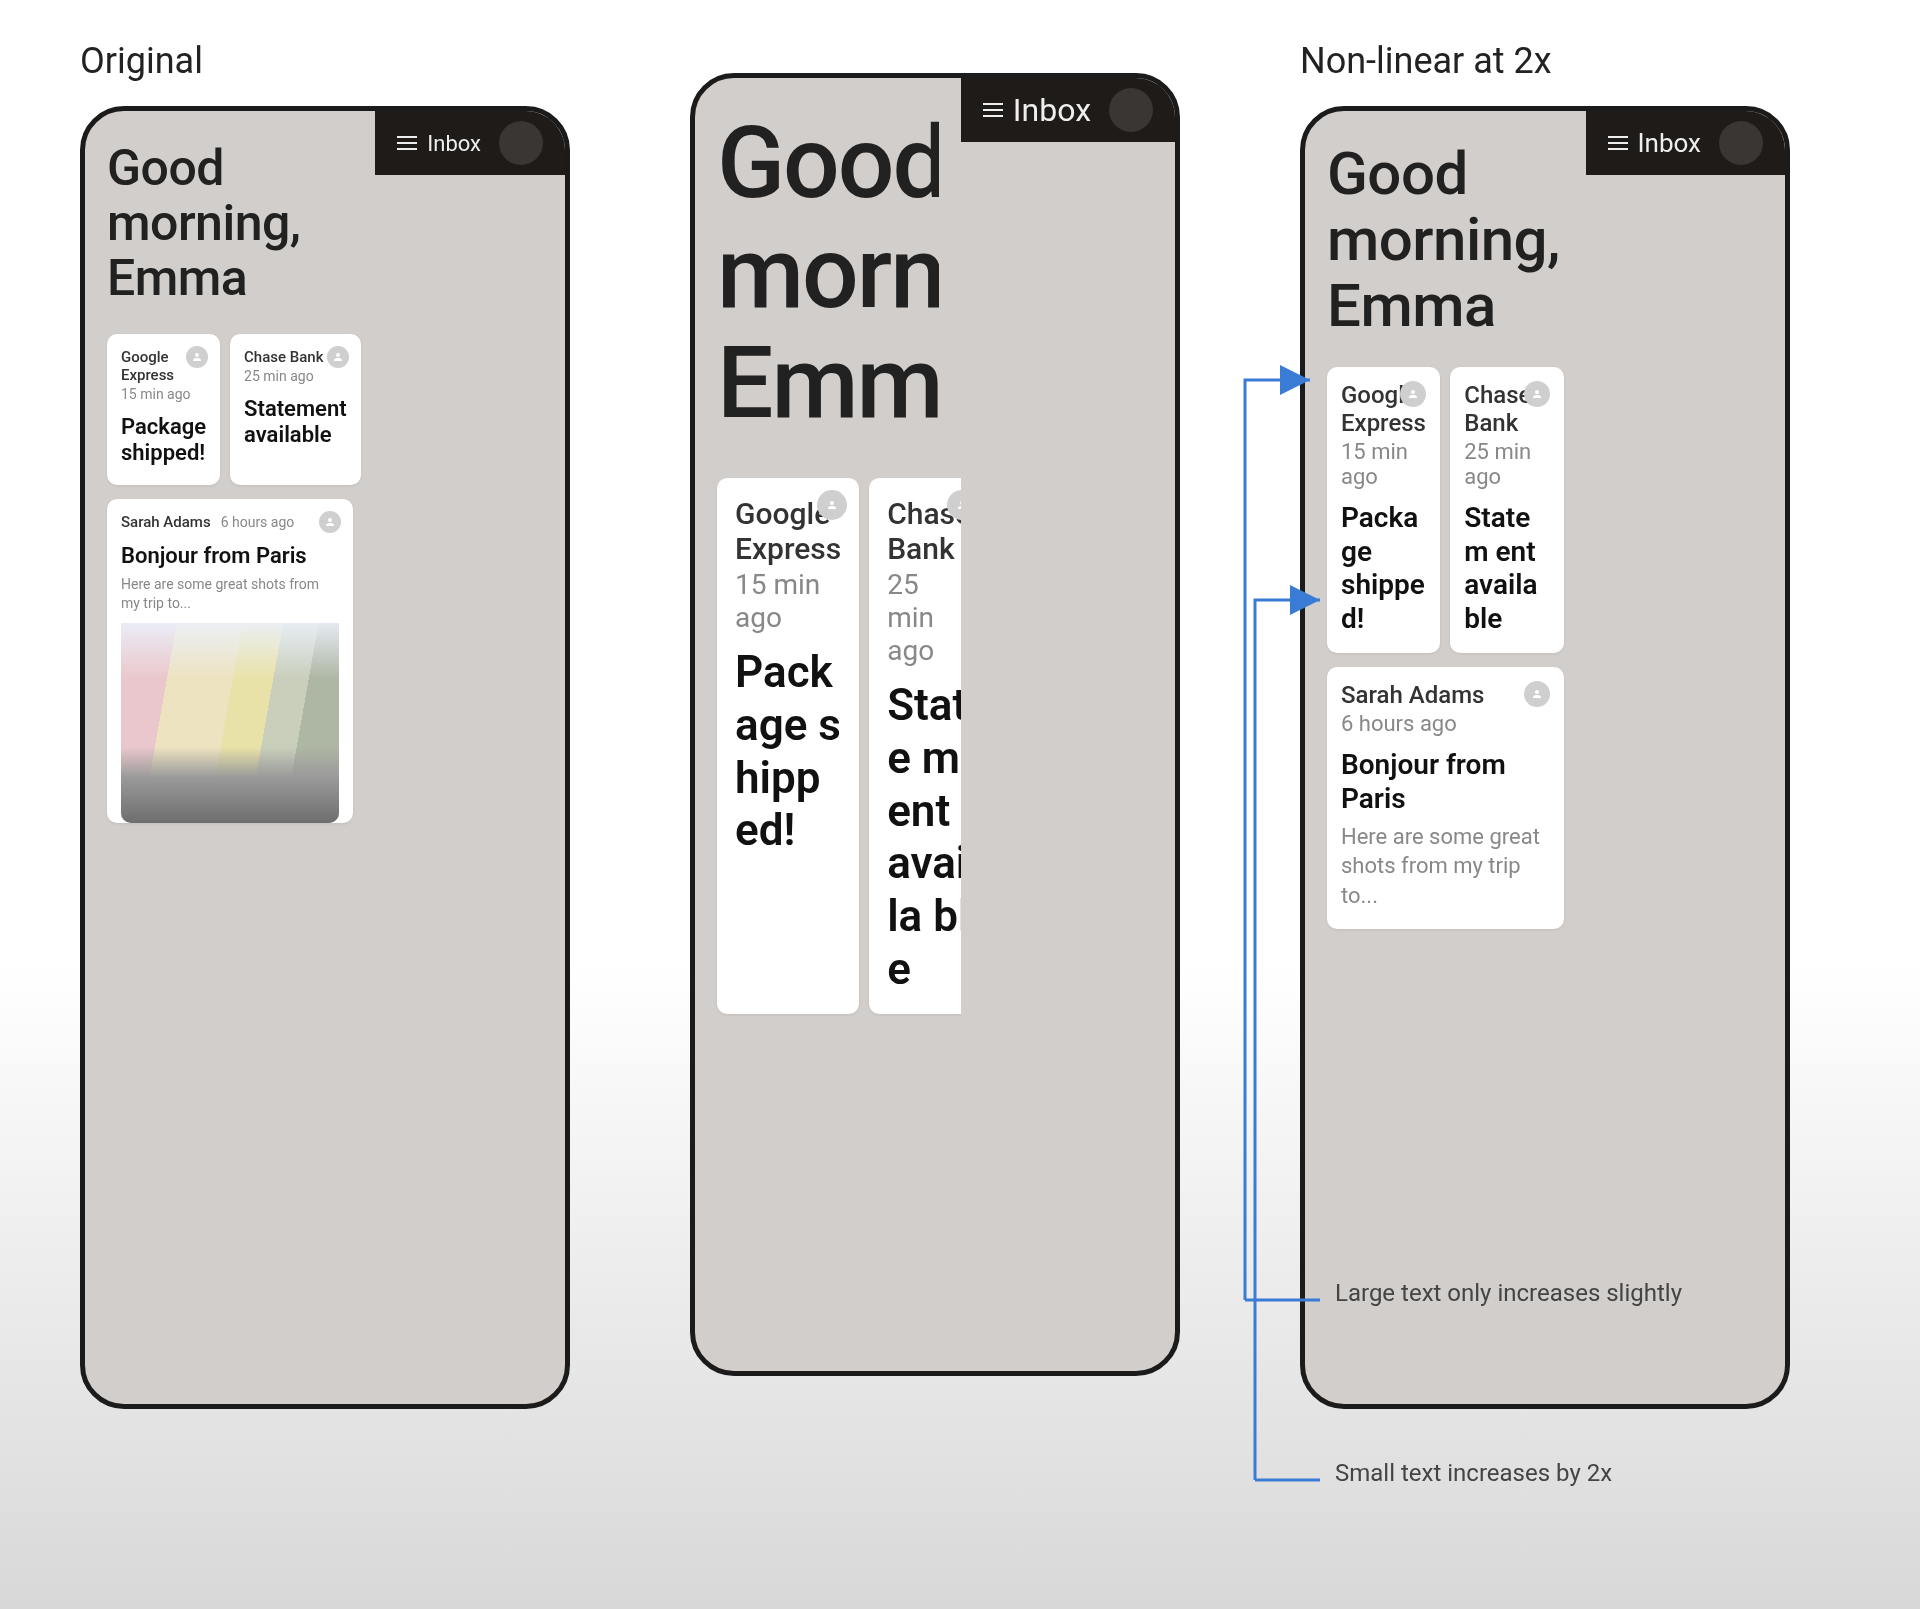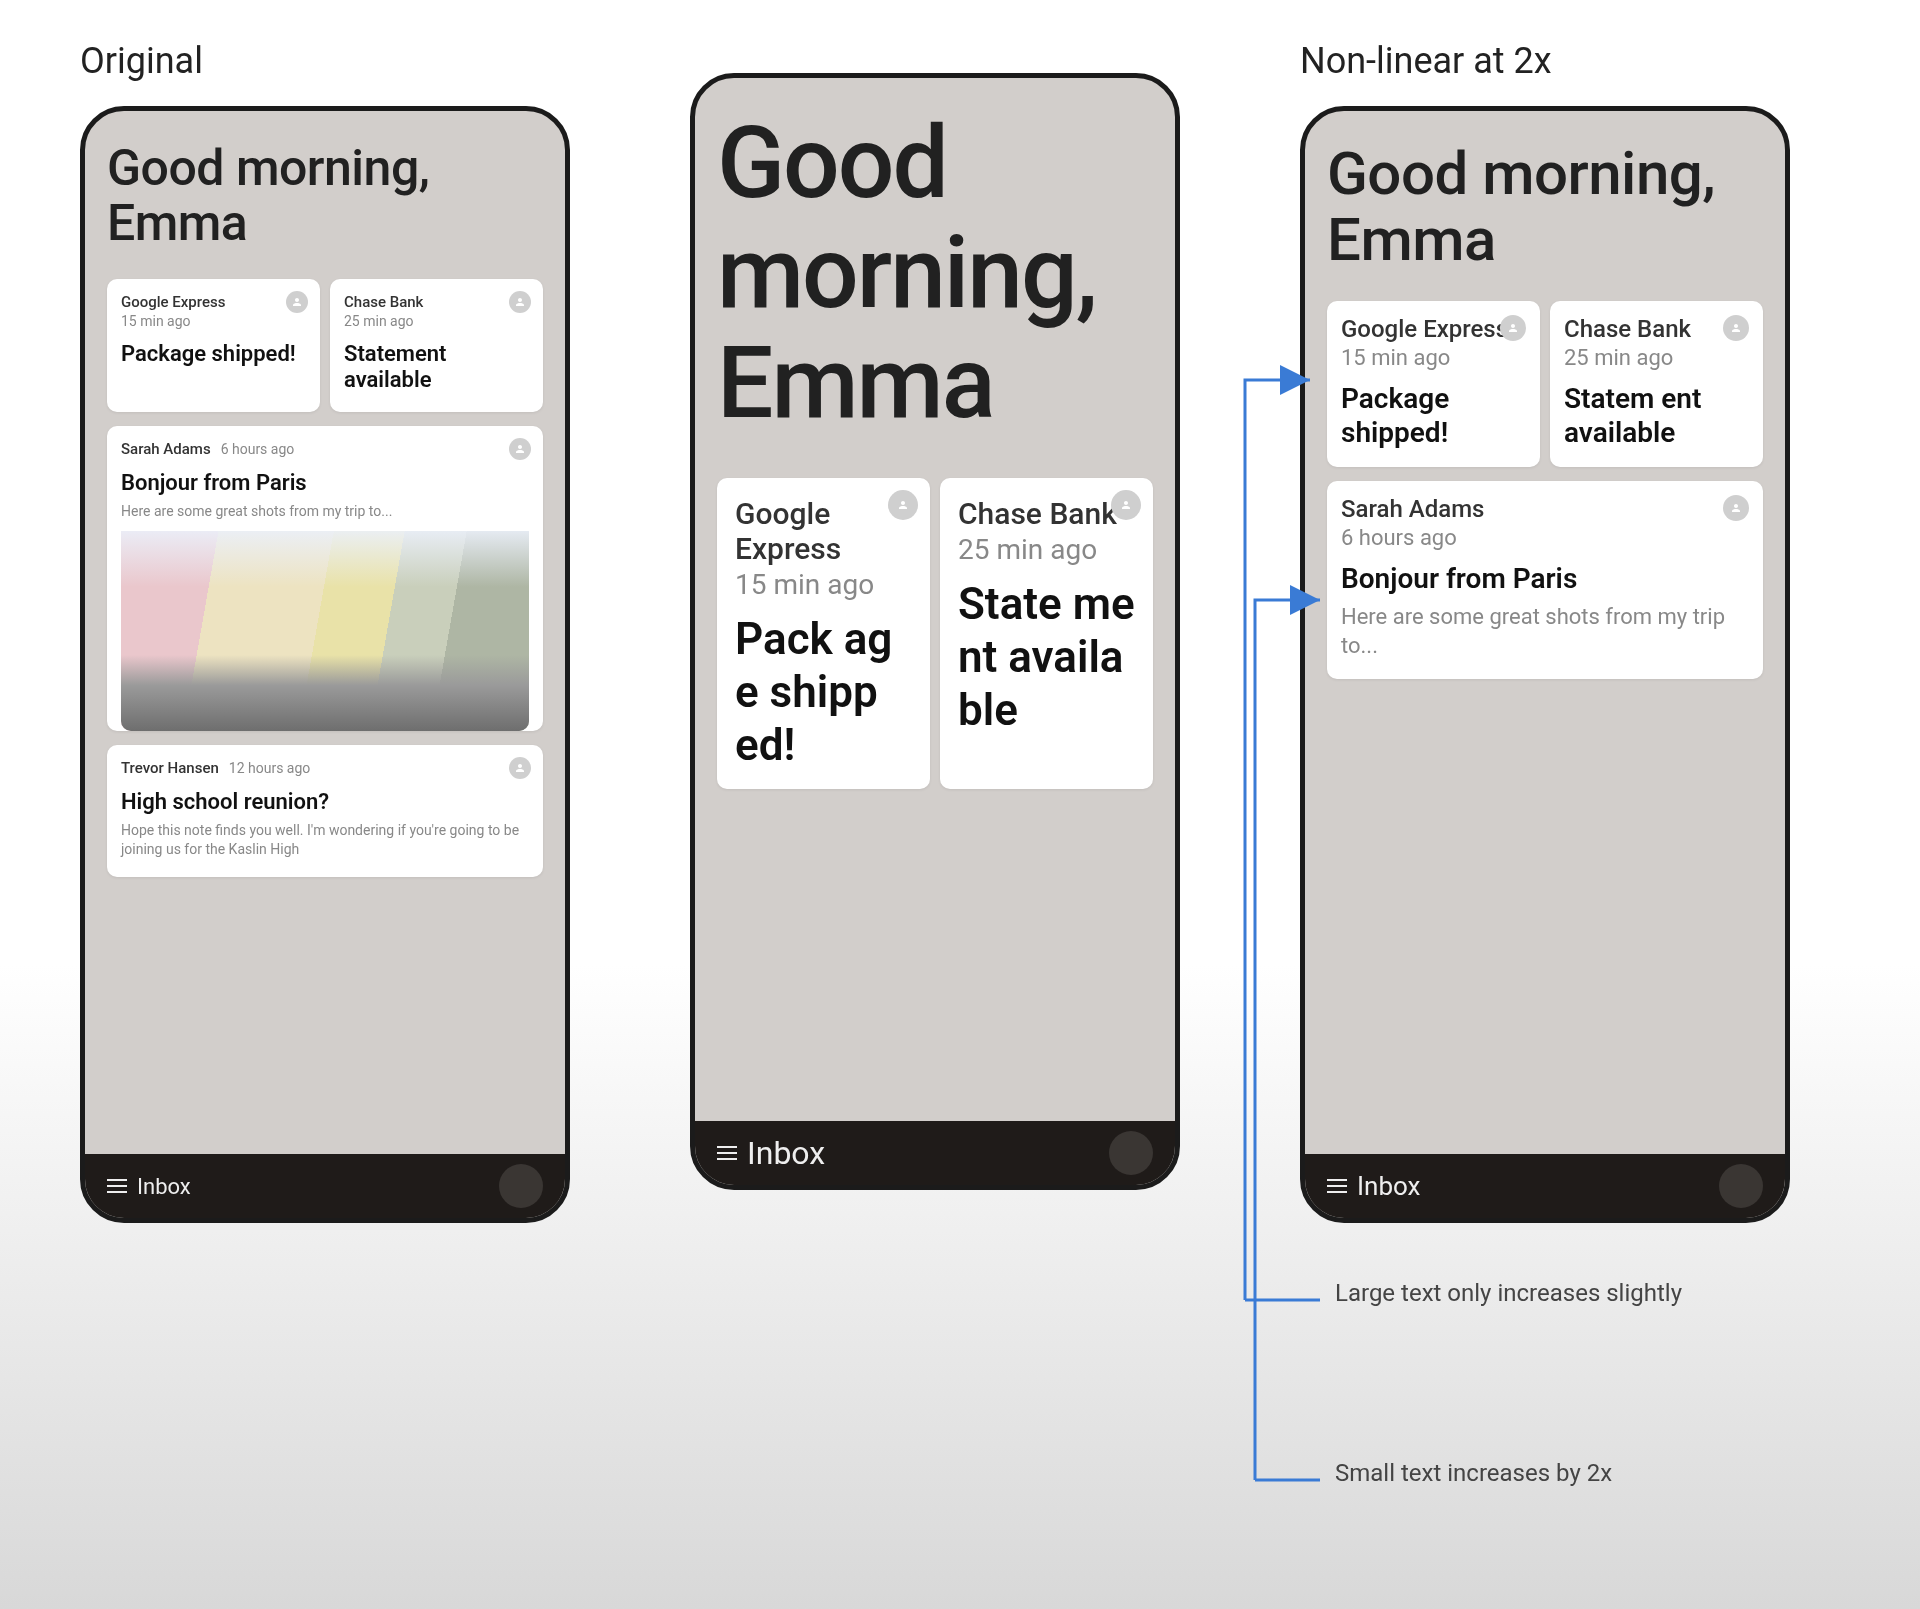--- a/index.html
+++ b/index.html
@@ -19,28 +19,28 @@
   }
   .column { display: flex; flex-direction: column; }
   .col-title {
     font-size: 36px;
     color: #222;
     margin-bottom: 24px;
     font-weight: 400;
   }
   .phone {
     width: 490px;
-    height: 1117px;
+    height: 1303px;
     background: #d2cecb;
     border: 5px solid #1b1b1b;
     border-radius: 44px;
     overflow: hidden;
     position: relative;
     display: flex;
-    flex-direction: column;
+    flex-direction: row;
   }
   .phone-content {
     flex: 1;
     overflow: hidden;
     padding: 30px 22px 0;
   }
   .greeting {
     font-weight: 500;
     color: #212121;
     line-height: 1.1;
@@ -173,33 +173,20 @@
             </div>
           <div class="card-head-inline">
             <div class="card-source">Sarah Adams</div>
             <div class="card-time">6 hours ago</div>
           </div>
           <div class="card-msg">Bonjour from Paris</div>
           <div class="card-sub">Here are some great shots from my trip to...</div>
           <div class="street-photo"></div>
         </div>
 
-        <div class="card full" style="margin-top:14px;">
-          <div class="avatar">
-              <svg viewBox="0 0 24 24">
-                <path d="M12 12c2.2 0 4-1.8 4-4s-1.8-4-4-4-4 1.8-4 4 1.8 4 4 4zm0 2c-2.7 0-8 1.3-8 4v2h16v-2c0-2.7-5.3-4-8-4z"></path>
-              </svg>
-            </div>
-          <div class="card-head-inline">
-            <div class="card-source">Trevor Hansen</div>
-            <div class="card-time">12 hours ago</div>
-          </div>
-          <div class="card-msg">High school reunion?</div>
-          <div class="card-sub">Hope this note finds you well. I'm wondering if you're going to be joining us for the Kaslin High</div>
-        </div>
 
       </div>
       <div class="bottom-bar">
         <div class="bottom-left">
           <div class="hamburger">
               <span></span>
               <span></span>
               <span></span>
             </div>
           <div class="bottom-label">Inbox</div>

